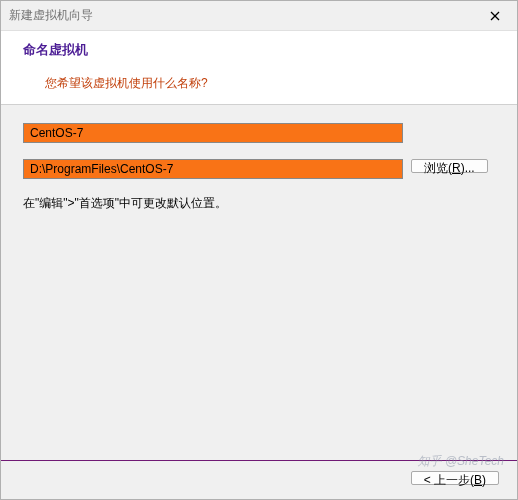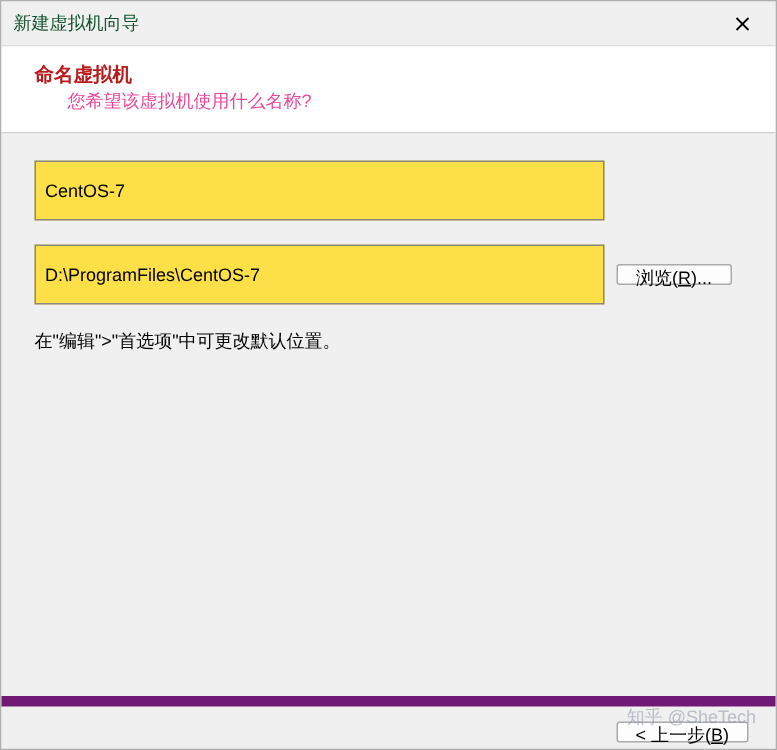--- a/index.html
+++ b/index.html
@@ -23,71 +23,71 @@
     height: 30px;
     background: #f0f0f0;
     display: flex;
     align-items: center;
     padding: 0 8px;
     border-bottom: 1px solid #e0e0e0;
   }
   .titlebar-title {
     flex: 1;
     font-size: 12px;
-    color: #14532d;
+    color: #737373;
   }
   .titlebar-close {
     width: 28px;
     height: 20px;
     display: flex;
     align-items: center;
     justify-content: center;
     cursor: pointer;
   }
   .titlebar-close svg { width: 10px; height: 10px; }
   .header {
     background: #fff;
     padding: 10px 14px 12px 22px;
     border-bottom: 1px solid #d0d0d0;
   }
   .header-title {
     font-size: 13px;
     font-weight: bold;
-    color: #b91c1c;
-    margin-bottom: 0;
+    color: #4c1d95;
+    margin-bottom: 16px;
   }
   .header-sub {
     font-size: 12px;
-    color: #ec4899;
+    color: #c2410c;
     padding-left: 22px;
   }
   .content {
     flex: 1;
     padding: 18px 22px 10px 22px;
     background: #f0f0f0;
   }
   .label {
     font-size: 12px;
     color: #000;
     margin-bottom: 4px;
   }
   .label .u { text-decoration: underline; }
   .input {
     width: 380px;
-    height: 40px;
+    height: 20px;
     border: 1px solid #888;
-    background: #fde047;
+    background: #f97316;
     font-size: 12px;
     padding: 0 6px;
     color: #000;
     font-family: inherit;
   }
   .loc-row {
     display: flex;
-    align-items: center;
+    align-items: flex-start;
     gap: 8px;
     width: 100%;
   }
   .loc-row .input { flex: 0 0 380px; }
   .btn {
     height: 14px;
     border: 1px solid #aaa;
     background: #fdfdfd;
     font-size: 12px;
     padding: 0 12px;
@@ -102,36 +102,37 @@
     outline: 1px dotted #000;
     outline-offset: -4px;
   }
   .hint {
     margin-top: 16px;
     font-size: 12px;
     color: #000;
   }
   .spacer-v16 { height: 16px; }
   .footer {
-    border-top: 7px solid #701a75;
-    padding: 10px 18px 4px 0;
+    border-top: 1px solid #701a75;
+    padding: 10px 18px 14px 0;
     display: flex;
     justify-content: flex-end;
     align-items: center;
     gap: 6px;
     background: #f0f0f0;
   }
   .footer .btn { min-width: 86px; }
   .watermark {
     position: absolute;
     right: 14px;
-    bottom: 13px;
+    bottom: 30px;
     color: rgba(130,140,160,0.5);
     font-size: 12px;
     pointer-events: none;
+    font-style: italic;
   }
   .u { text-decoration: underline; }
 </style>
 </head>
 <body>
 
 <div class="window">
 
   <div class="titlebar">
     <span class="titlebar-title">新建虚拟机向导</span>

